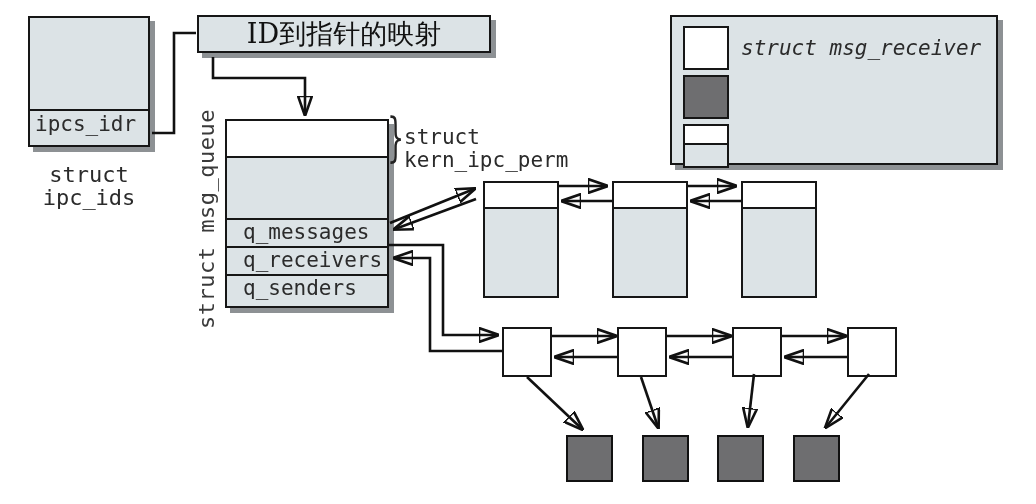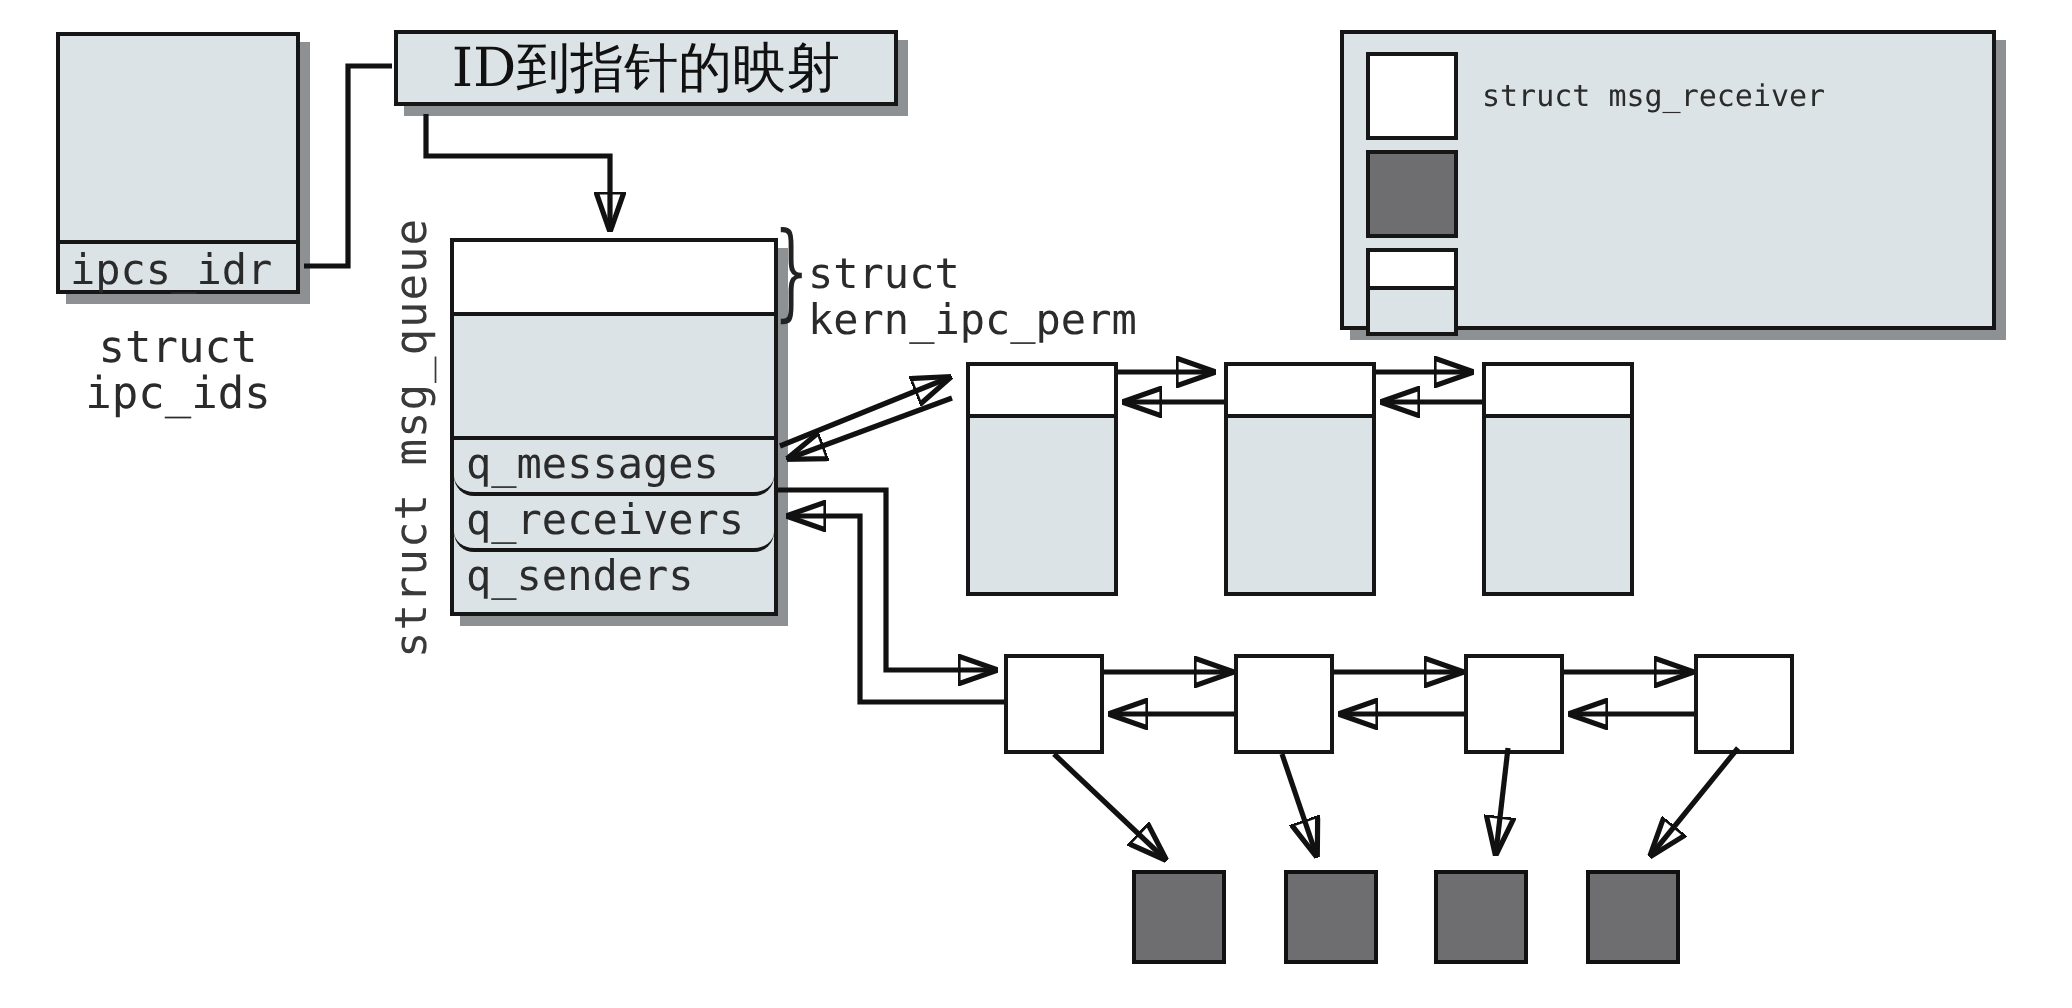--- a/index.html
+++ b/index.html
@@ -8,33 +8,33 @@
     font-family:"DejaVu Sans Mono","Liberation Mono",monospace;color:#2b2b2b;
   }
   *{box-sizing:border-box;}
   .box{position:absolute;border:2px solid #161616;background:#dce3e6;}
   .shadow{box-shadow:5px 5px 0 #8d9194;}
   .pre{white-space:pre-line;margin-top:12px;}
 
   
   #ipc-ids{left:28px;top:16px;width:122px;height:131px;display:flex;flex-direction:column;}
   #ipc-ids .spacer{flex:1;}
-  #ipc-ids .field{border-top:2px solid #161616;height:25px;font-size:21px;line-height:27px;padding-left:5px;}
+  #ipc-ids .field{border-top:2px solid #161616;height:36px;font-size:21px;line-height:27px;padding-left:5px;}
   #ipc-ids-caption{position:absolute;left:18px;top:151px;width:142px;text-align:center;
     font-size:22px;line-height:23px;}
 
   
-  #map-box{left:197px;top:15px;width:252px;height:38px;display:flex;align-items:center;justify-content:center;
+  #map-box{left:197px;top:15px;width:294px;height:38px;display:flex;align-items:center;justify-content:center;
     font-family:"DejaVu Serif","Liberation Serif",serif;font-size:27px;color:#111;}
 
   
   #msg-queue{left:225px;top:119px;width:164px;height:189px;display:flex;flex-direction:column;}
   #msg-queue .r-white{height:37px;background:#ffffff;border-bottom:2px solid #161616;}
   #msg-queue .r-gray{height:62px;border-bottom:2px solid #161616;}
-  #msg-queue .r-label{height:28px;border-bottom:2px solid #161616;font-size:21px;line-height:25px;padding-left:6px;border-radius:10px;}
+  #msg-queue .r-label{height:28px;border-bottom:2px solid #161616;font-size:21px;line-height:25px;padding-left:16px;}
   #msg-queue .r-last{border-bottom:none;flex:1;}
   #mq-vlabel{position:absolute;left:194px;top:330px;width:222px;height:26px;
     transform:rotate(-90deg);transform-origin:top left;text-align:center;
     font-size:22px;letter-spacing:.5px;color:#3a3a3a;}
 
   
   #kern-brace{position:absolute;left:387px;top:110px;font-family:"DejaVu Serif","Liberation Serif",serif;
     font-size:34px;line-height:34px;color:#222;transform:scaleY(1.55) scaleX(.8);transform-origin:top left;}
   #kern-label{position:absolute;left:404px;top:114px;font-size:21px;line-height:23px;}
 
@@ -52,21 +52,21 @@
   #task1{left:566px;} #task2{left:642px;} #task3{left:717px;} #task4{left:793px;}
 
   
   #legend{left:670px;top:15px;width:328px;height:150px;padding:9px 6px 0 11px;}
   .leg-row{display:flex;align-items:center;margin-bottom:5px;}
   .leg-swatch{width:46px;height:44px;border:2px solid #161616;flex:0 0 auto;}
   .leg-swatch.white{background:#fff;}
   .leg-swatch.dark{background:#6e6e70;}
   .leg-swatch.split{background:#dce3e6;display:flex;flex-direction:column;}
   .leg-swatch.split .t{height:19px;background:#fff;border-bottom:2px solid #161616;}
-  .leg-label{font-size:15px;margin-left:12px;white-space:nowrap;}
+  .leg-label{font-size:21px;margin-left:12px;white-space:nowrap;font-style:italic;}
 
   #wires{position:absolute;left:0;top:0;width:1036px;height:504px;pointer-events:none;}
   #wires path{fill:none;stroke:#111;stroke-width:2.6px;}
 </style>
 </head>
 <body>
 
 <div id="stage">
 
   <div id="ipc-ids" class="box shadow">

